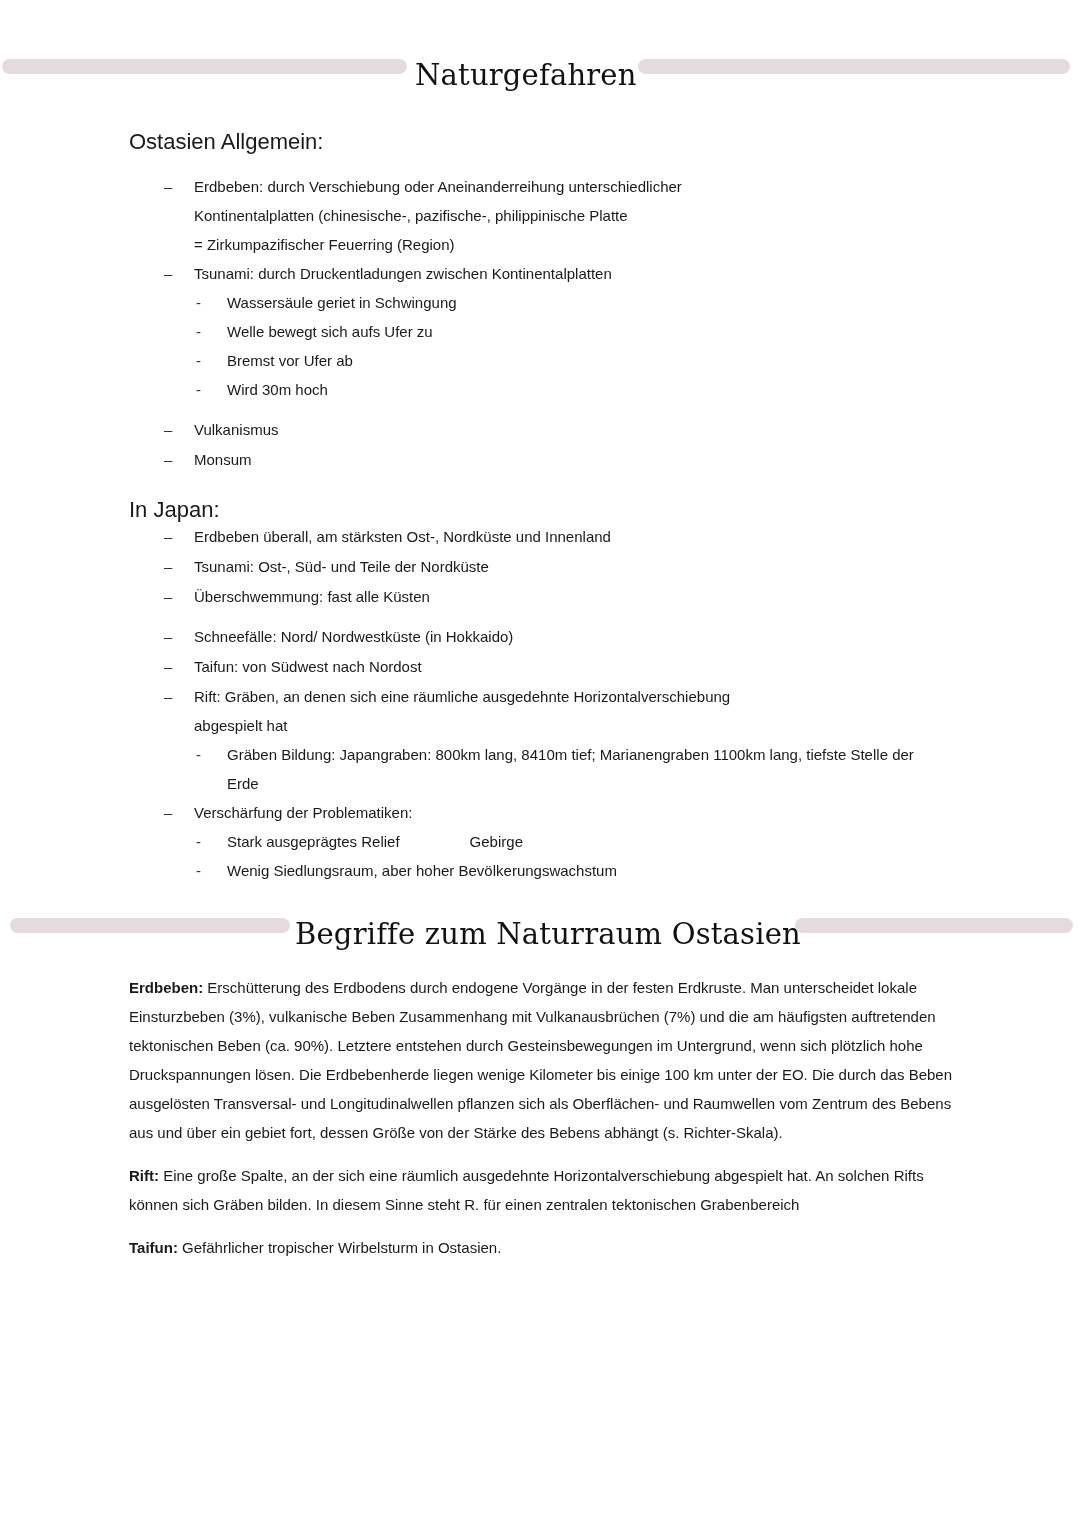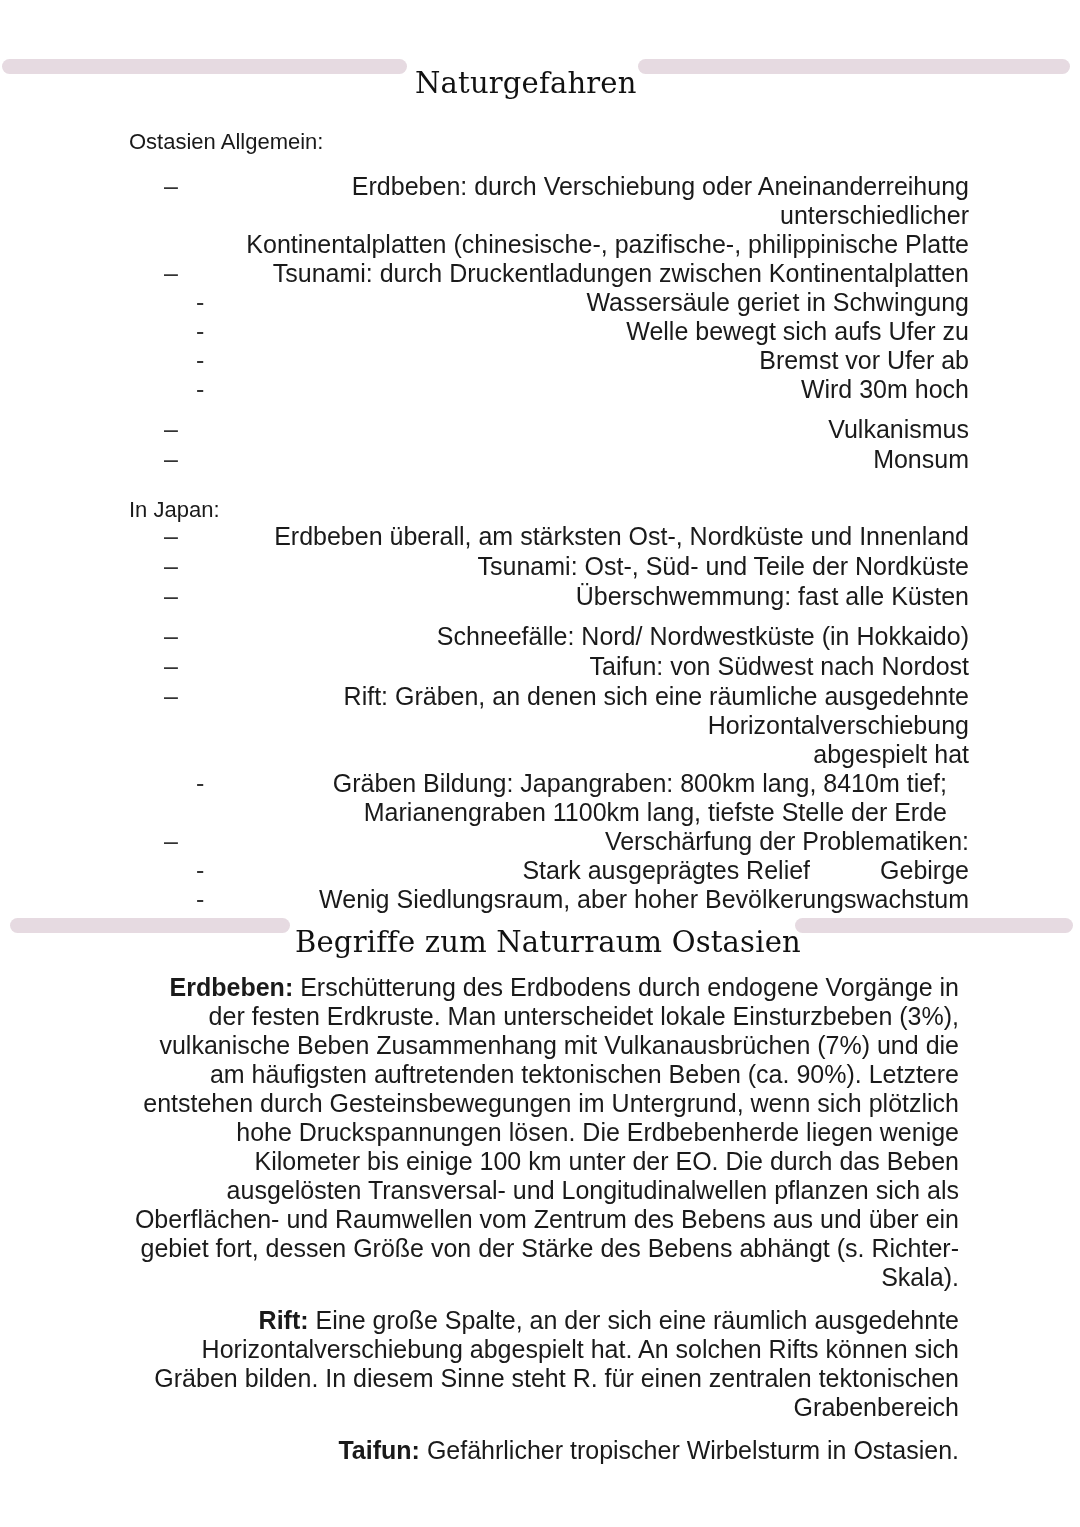--- a/index.html
+++ b/index.html
@@ -1,34 +1,34 @@
 <!DOCTYPE html>
 <html><head>
 <meta charset="utf-8">
 <style>
   html, body { margin: 0; padding: 0; background: #ffffff; }
   body { width: 1080px; height: 1527px; position: relative; overflow: hidden; color: #1a1a1a;
          font-family: "Liberation Sans", "DejaVu Sans", sans-serif; }
 
   .banner { position: absolute; left: 0; width: 1080px; height: 40px; }
   .banner .bar { position: absolute; top: 50%; height: 15px; margin-top: -8px; border-radius: 8px; background: #e6dae1; }
-  .banner .title { position: absolute; top: 16px; height: 40px; line-height: 40px; font-family: "DejaVu Serif", "Liberation Serif", serif;
+  .banner .title { position: absolute; top: 8px; height: 40px; line-height: 40px; font-family: "DejaVu Serif", "Liberation Serif", serif;
                    font-size: 29px; color: #111; white-space: nowrap; letter-spacing: 0.2px; }
 
   #banner-1 { top: 47px; }
   #banner-1 .bar-left { left: 2px; width: 405px; }
   #banner-1 .title { left: 415px; }
   #banner-1 .bar-right { left: 638px; width: 432px; }
 
   #banner-2 { top: 906px; padding-left: 29px; }
   #banner-2 .bar-left { left: 10px; width: 280px; }
   #banner-2 .title { left: 295px; }
   #banner-2 .bar-right { left: 795px; width: 278px; }
 
-  .content { position: absolute; left: 129px; width: 840px; font-size: 25px; line-height: 29px; text-align: right; }
+  .content { position: absolute; left: 129px; width: 840px; font-size: 15px; line-height: 29px; }
 
   .heading { position: absolute; left: 129px; font-size: 22px; line-height: 29px; }
 
   ul.dash { list-style: none; margin: 0; padding: 0; }
   ul.dash > li { position: relative; padding-left: 65px; }
   ul.dash > li::before { content: "–"; position: absolute; left: 35px; top: 0; color: #333; }
   ul.sub { list-style: none; margin: 0; padding: 0; }
   ul.sub > li { position: relative; padding-left: 33px; }
   ul.sub > li::before { content: "-"; position: absolute; left: 2px; top: 0; color: #333; }
 
@@ -46,20 +46,21 @@
   <div class="bar bar-right"></div>
 </div>
 
 <div class="heading" style="top:127px;">Ostasien Allgemein:</div>
 
 <div class="content" style="top:172px;">
   <ul class="dash">
     <li>
       <span>Erdbeben: durch Verschiebung oder Aneinanderreihung unterschiedlicher</span><br>
       <span>Kontinentalplatten (chinesische-, pazifische-, philippinische Platte</span><br>
+      <span>= Zirkumpazifischer Feuerring (Region)</span>
     </li>
     <li>
       <span>Tsunami: durch Druckentladungen zwischen Kontinentalplatten</span>
       <ul class="sub">
         <li>Wassersäule geriet in Schwingung</li>
         <li>Welle bewegt sich aufs Ufer zu</li>
         <li>Bremst vor Ufer ab</li>
         <li>Wird 30m hoch</li>
       </ul>
     </li>

